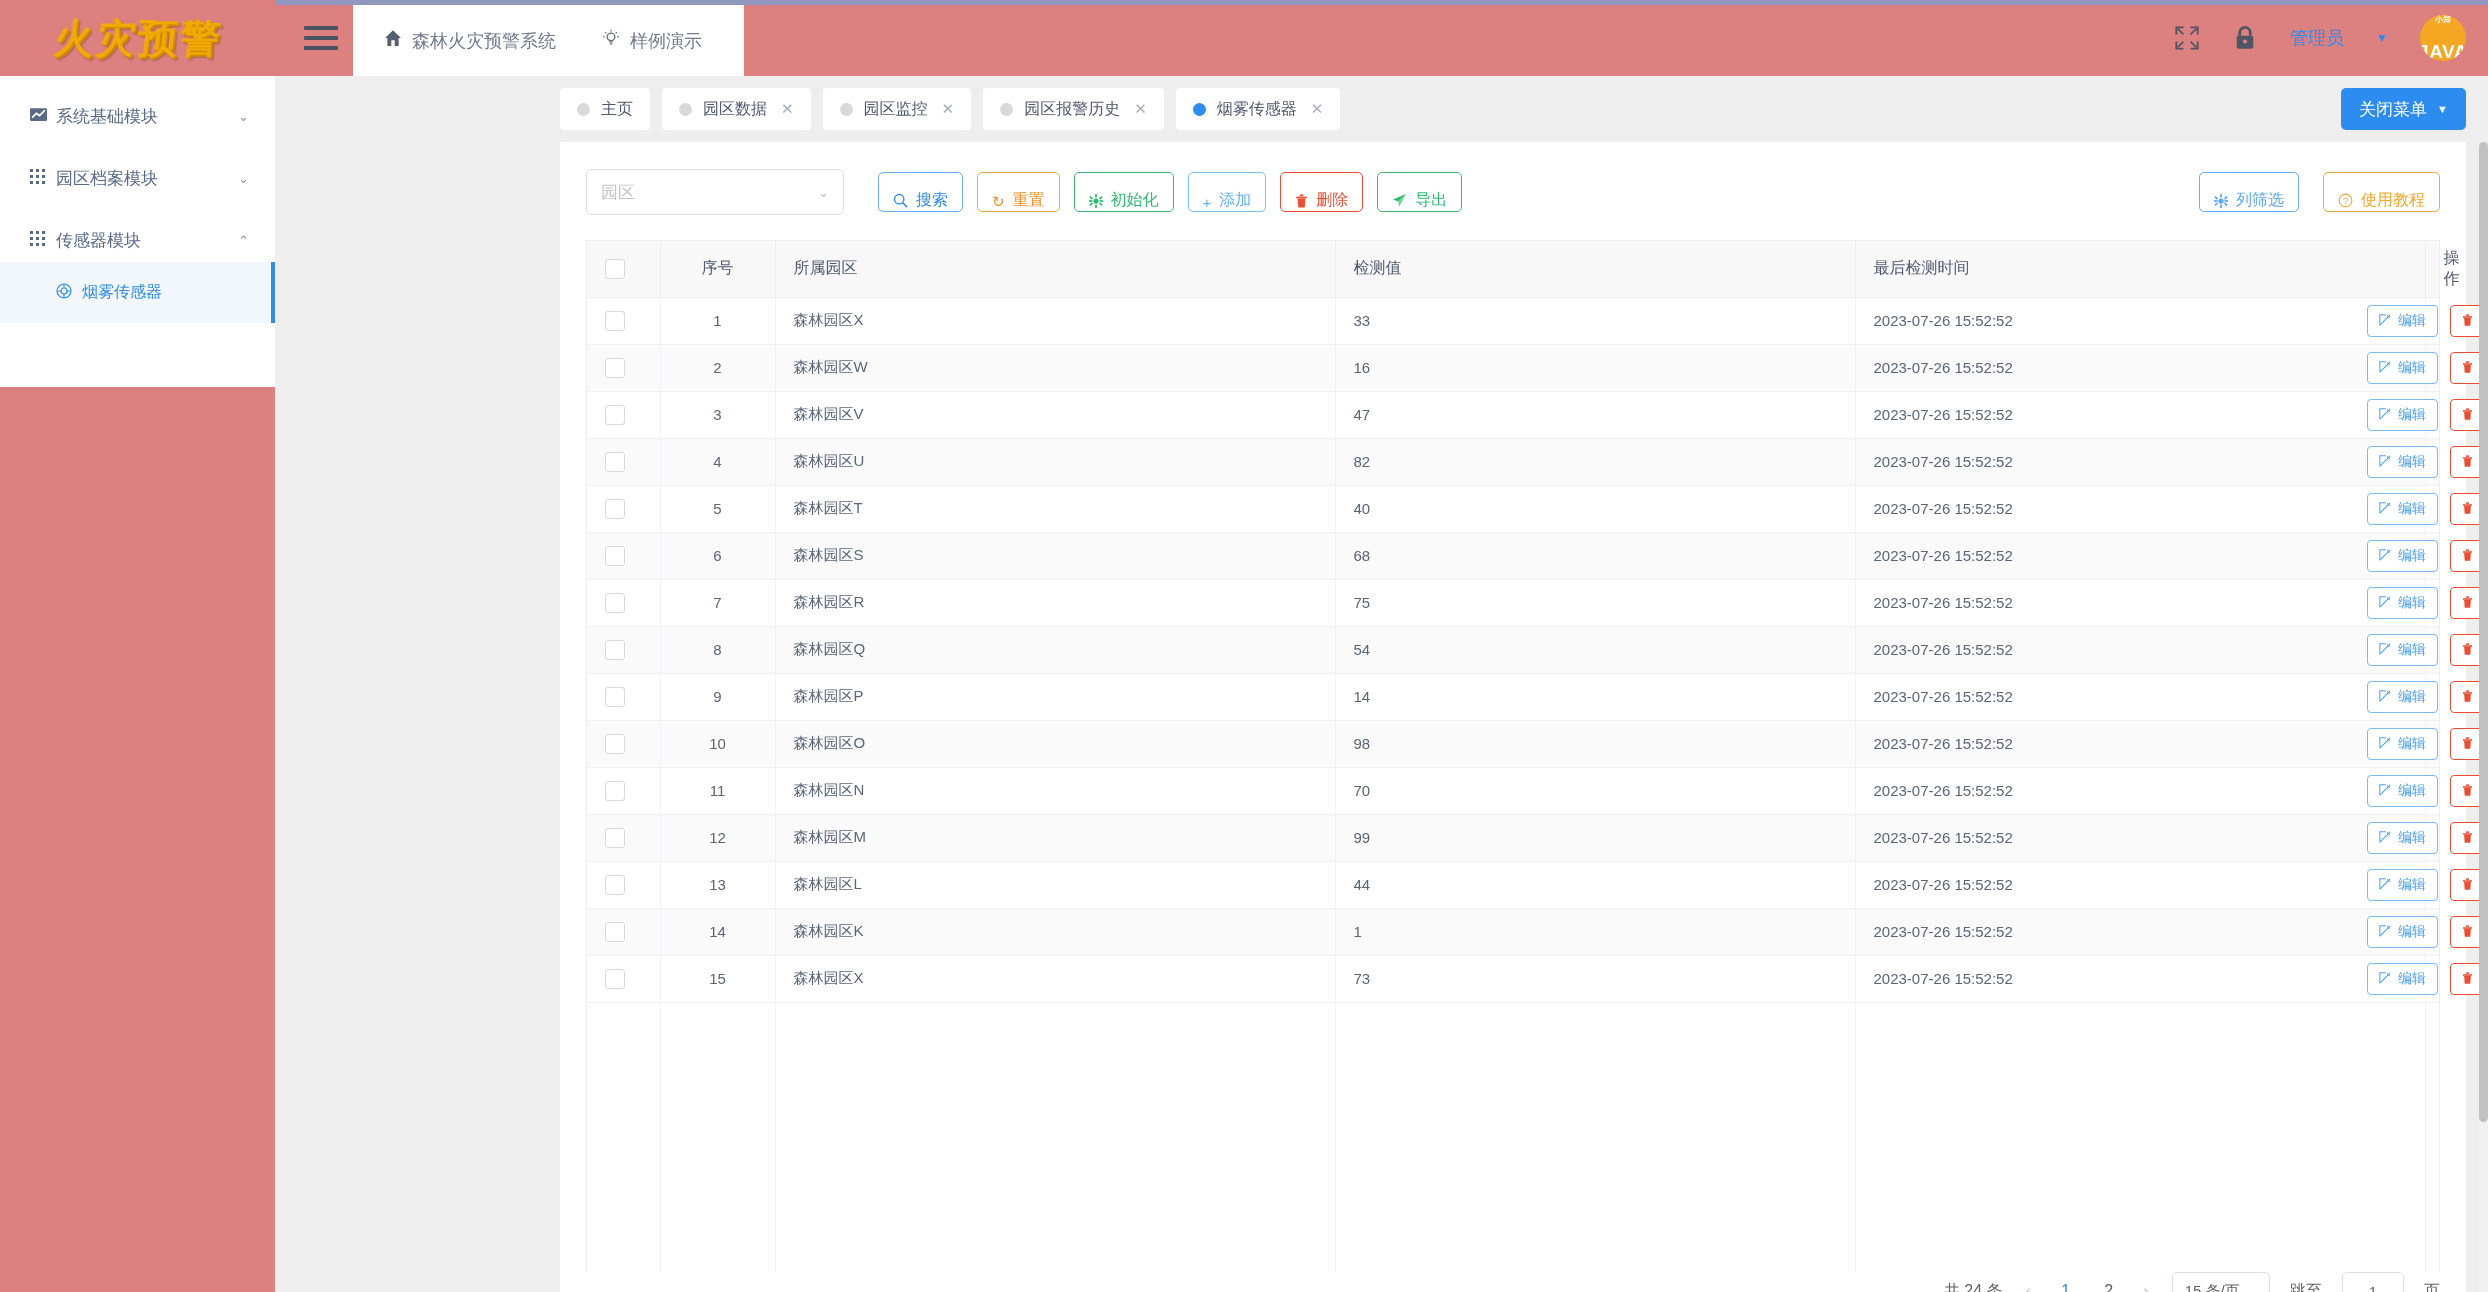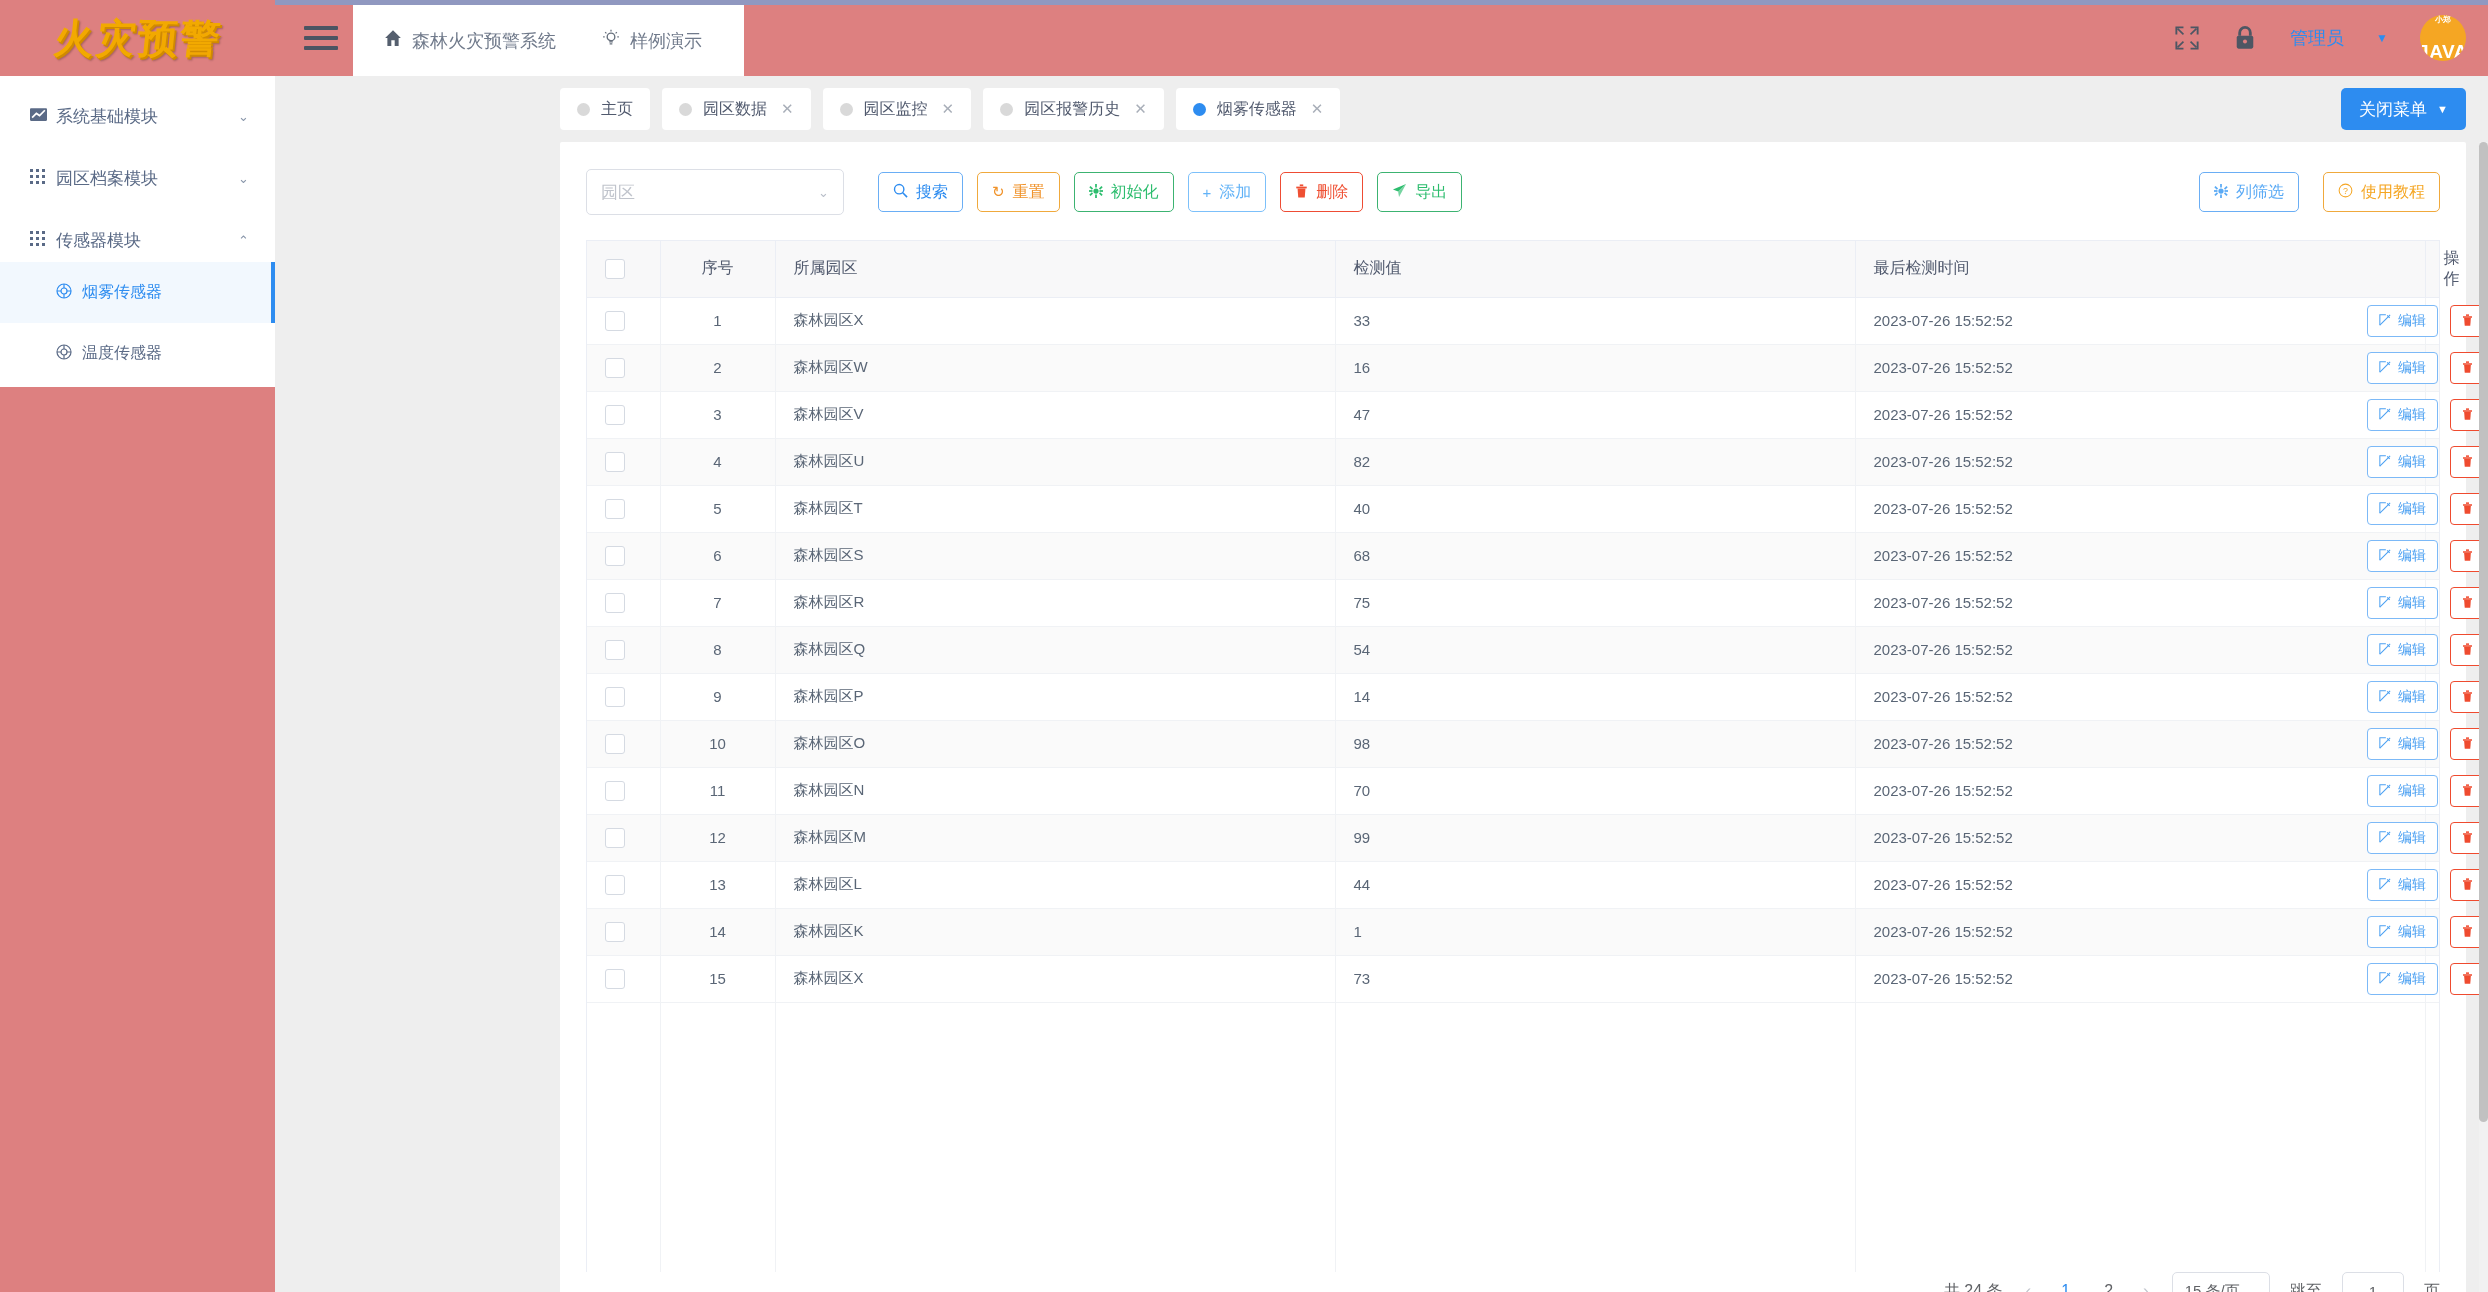--- a/index.html
+++ b/index.html
@@ -127,21 +127,21 @@
   .toolbar { display: flex; align-items: center; height: 56px; }
   .select-box {
     width: 258px; height: 46px; border: 1px solid #dcdfe6; border-radius: 5px;
     display: flex; align-items: center; padding: 0 14px;
     color: #c0c4cc; font-size: 17px; cursor: pointer; background:#fff;
   }
   .select-box .sel-caret { margin-left: auto; color: #b8bec9; font-size: 13px; }
   .btns { display: flex; align-items: center; gap: 14px; margin-left: 34px; }
   .btn {
     height: 40px; border-radius: 5px; background: #ffffff;
-    display: flex; align-items: center; gap: 8px;
+    display: flex; align-items: flex-end; gap: 8px;
     padding: 0 14px; font-size: 16px; cursor: pointer; white-space: nowrap;
     font-family: "Liberation Sans", sans-serif;
   }
   .btn .bi { font-size: 15px; }
   .btn-blue { border: 1px solid #6aaef5; color: #2d8cf0; }
   .btn-orange { border: 1px solid #f0a93c; color: #f0932b; }
   .btn-green { border: 1px solid #3cb371; color: #2dbd6e; }
   .btn-red { border: 1px solid #ee4c34; color: #ef5033; }
   .btn-lightblue { border: 1px solid #7cc0fa; color: #61b2f7; }
   .toolbar-right { margin-left: auto; display: flex; gap: 24px; }
@@ -278,30 +278,20 @@
       <div class="submenu">
         <div class="submenu-item active">
           <span class="si-icon">
             <svg width="16" height="16" viewBox="0 0 16 16">
                 <circle cx="8" cy="8" r="7" fill="none" stroke="#2d8cf0" stroke-width="1.2"></circle>
                 <circle cx="8" cy="8" r="3" fill="none" stroke="#2d8cf0" stroke-width="1.2"></circle>
                 <path d="M8 1 L8 5 M15 8 L11 8 M8 15 L8 11 M1 8 L5 8" stroke="#2d8cf0" stroke-width="1.2"></path>
               </svg>
           </span>
           <span>烟雾传感器</span>
-        </div>
-        <div class="submenu-item">
-          <span class="si-icon">
-            <svg width="16" height="16" viewBox="0 0 16 16">
-                <circle cx="8" cy="8" r="7" fill="none" stroke="#5a6a86" stroke-width="1.2"></circle>
-                <circle cx="8" cy="8" r="3" fill="none" stroke="#5a6a86" stroke-width="1.2"></circle>
-                <path d="M8 1 L8 5 M15 8 L11 8 M8 15 L8 11 M1 8 L5 8" stroke="#5a6a86" stroke-width="1.2"></path>
-              </svg>
-          </span>
-          <span>温度传感器</span>
         </div>
       </div>
     </nav>
   </aside>
 
   <div class="main">
 
     <header class="topbar">
       <div class="top-accent"></div>
       <div class="hamburger">

